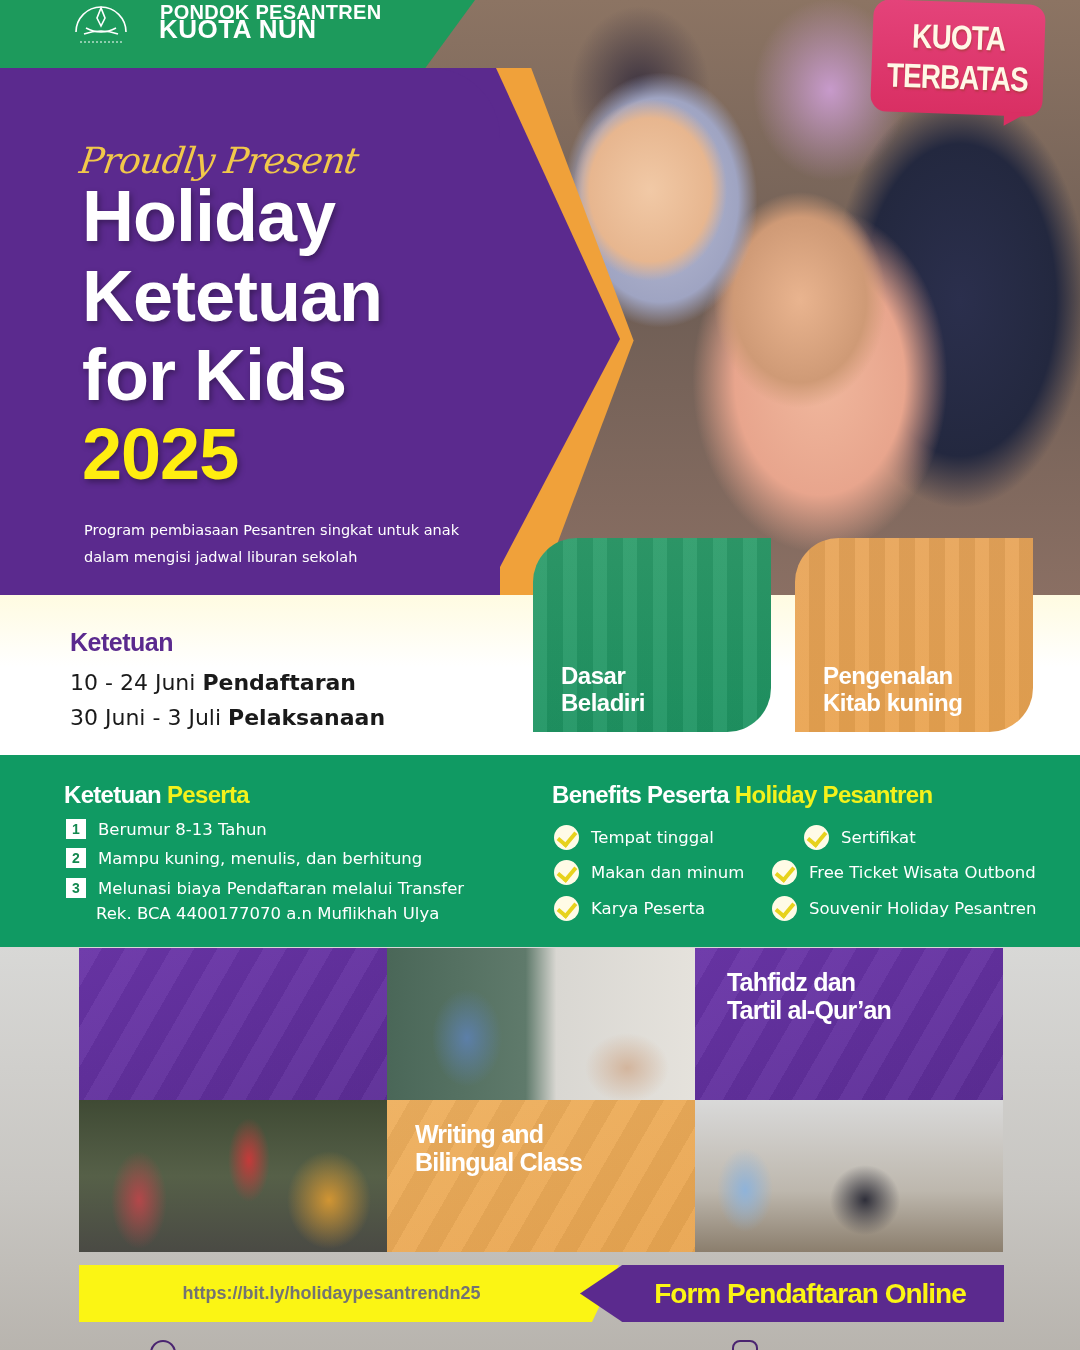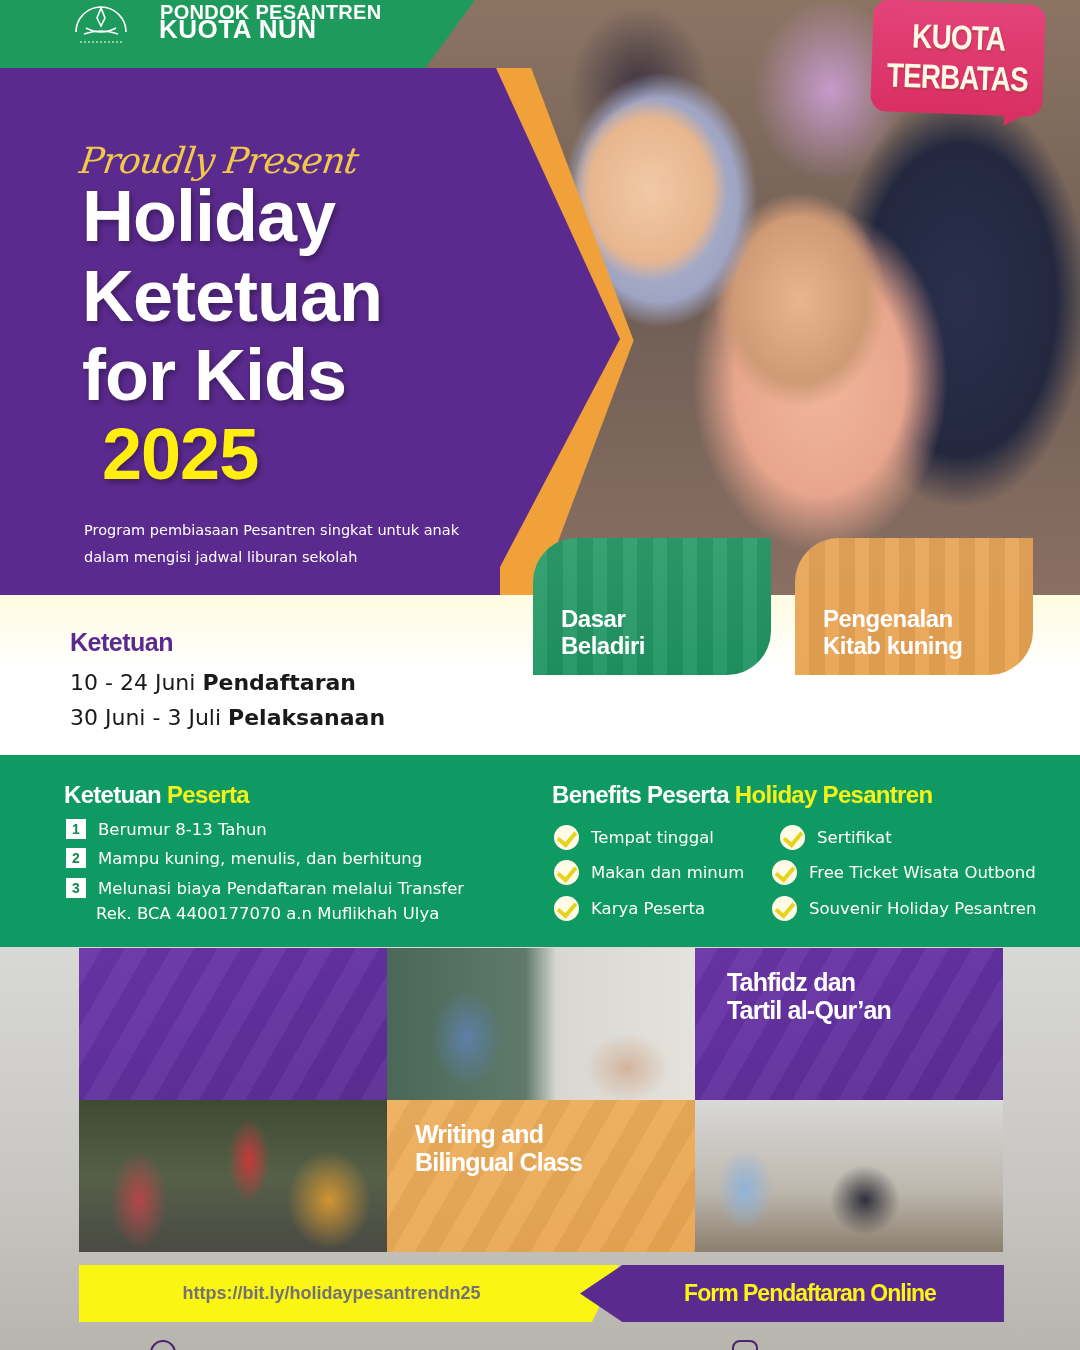--- a/index.html
+++ b/index.html
@@ -57,21 +57,21 @@
   .proudly {
     position: absolute; left: 80px; top: 140px;
     font-family: "DejaVu Serif", serif; font-style: italic; font-size: 36px; color: #f1c84a;
     letter-spacing: -1px; transform: skewX(-8deg);
   }
   .title-line {
     position: absolute; left: 82px; color: #fff;
     font-family: "Liberation Sans", sans-serif; font-weight: 700; font-size: 72px; letter-spacing: -1px;
     text-shadow: 2px 3px 6px rgba(0,0,0,0.35);
   }
-  .title-year { color: #ffee10; margin-left: 20px; }
+  .title-year { color: #ffee10; }
   .hero-desc {
     position: absolute; left: 84px; top: 517px; width: 420px;
     color: #fff; font-size: 14.5px; line-height: 27px; font-family: "DejaVu Sans", sans-serif;
   }
 
   
   .kuota {
     position: absolute; left: 872px; top: 2px; width: 172px; height: 112px;
     background: linear-gradient(180deg, #e4437a, #d92f63);
     border-radius: 16px; transform: rotate(2deg);
@@ -95,21 +95,21 @@
   .timeline-title {
     position: absolute; left: 70px; top: 628px; color: #5b2a8e;
     font-family: "Liberation Sans", sans-serif; font-weight: 700; font-size: 25px; letter-spacing: -0.5px;
   }
   .timeline-row {
     position: absolute; left: 70px; font-size: 22px; color: #1a1a1a; font-family: "DejaVu Sans", sans-serif;
   }
   .timeline-row b { font-weight: 700; }
 
   .feature-card {
-    position: absolute; top: 538px; width: 238px; height: 137px; border-radius: 0 0 44px 0;
+    position: absolute; top: 538px; width: 238px; height: 194px; border-radius: 0 0 44px 0;
     overflow: hidden;
   }
   .feature-card.green { left: 533px; background: linear-gradient(180deg, #2e9d6b, #1f9563); border-radius: 44px 0 44px 0; }
   .feature-card.orange { left: 795px; background: linear-gradient(180deg, #e8a55a, #eaa451); border-radius: 44px 0 44px 0; }
   .feature-card .texture {
     position: absolute; inset: 0;
     background: repeating-linear-gradient(90deg, rgba(255,255,255,0.05) 0 14px, rgba(0,0,0,0.05) 14px 30px);
   }
   .feature-label {
     position: absolute; left: 28px; bottom: 16px; color: #fff;
@@ -188,21 +188,21 @@
     clip-path: polygon(10% 0, 100% 0, 100% 100%, 10% 100%, 0 50%);
     box-shadow: -3px 0 6px rgba(0,0,0,0.3);
   }
   .cta-url {
     position: absolute; left: 79px; top: 1265px; width: 505px; height: 57px; line-height: 57px; text-align: center;
     font-family: "Liberation Sans", sans-serif; font-weight: 700; font-size: 18px; color: #737373;
     text-decoration: none;
   }
   .cta-label {
     position: absolute; left: 630px; top: 1265px; width: 360px; height: 57px; line-height: 57px; text-align: center;
-    font-family: "Liberation Sans", sans-serif; font-weight: 700; font-size: 23px; color: #fbf514; letter-spacing: -1px;
+    font-family: "Liberation Sans", sans-serif; font-weight: 700; font-size: 28px; color: #fbf514; letter-spacing: -1px;
   }
   .footer-icon {
     position: absolute; top: 1340px; width: 26px; height: 26px; border: 2.5px solid #4a2470; border-radius: 50%;
   }
   .footer-icon.ig { border-radius: 8px; }
 </style>
 </head>
 <body>
 
 <div class="hero-photo"></div>
@@ -287,21 +287,21 @@
     <span>Tempat tinggal</span>
   </div>
 <div class="benefit" style="left:554px; top:860px">
     <span class="check"></span>
     <span>Makan dan minum</span>
   </div>
 <div class="benefit" style="left:554px; top:896px">
     <span class="check"></span>
     <span>Karya Peserta</span>
   </div>
-<div class="benefit" style="left:780px; top:825px">
+<div class="benefit" style="left:804px; top:825px">
     <span class="check"></span>
     <span>Sertifikat</span>
   </div>
 <div class="benefit" style="left:772px; top:860px">
     <span class="check"></span>
     <span>Free Ticket Wisata Outbond</span>
   </div>
 <div class="benefit" style="left:772px; top:896px">
     <span class="check"></span>
     <span>Souvenir Holiday Pesantren</span>

